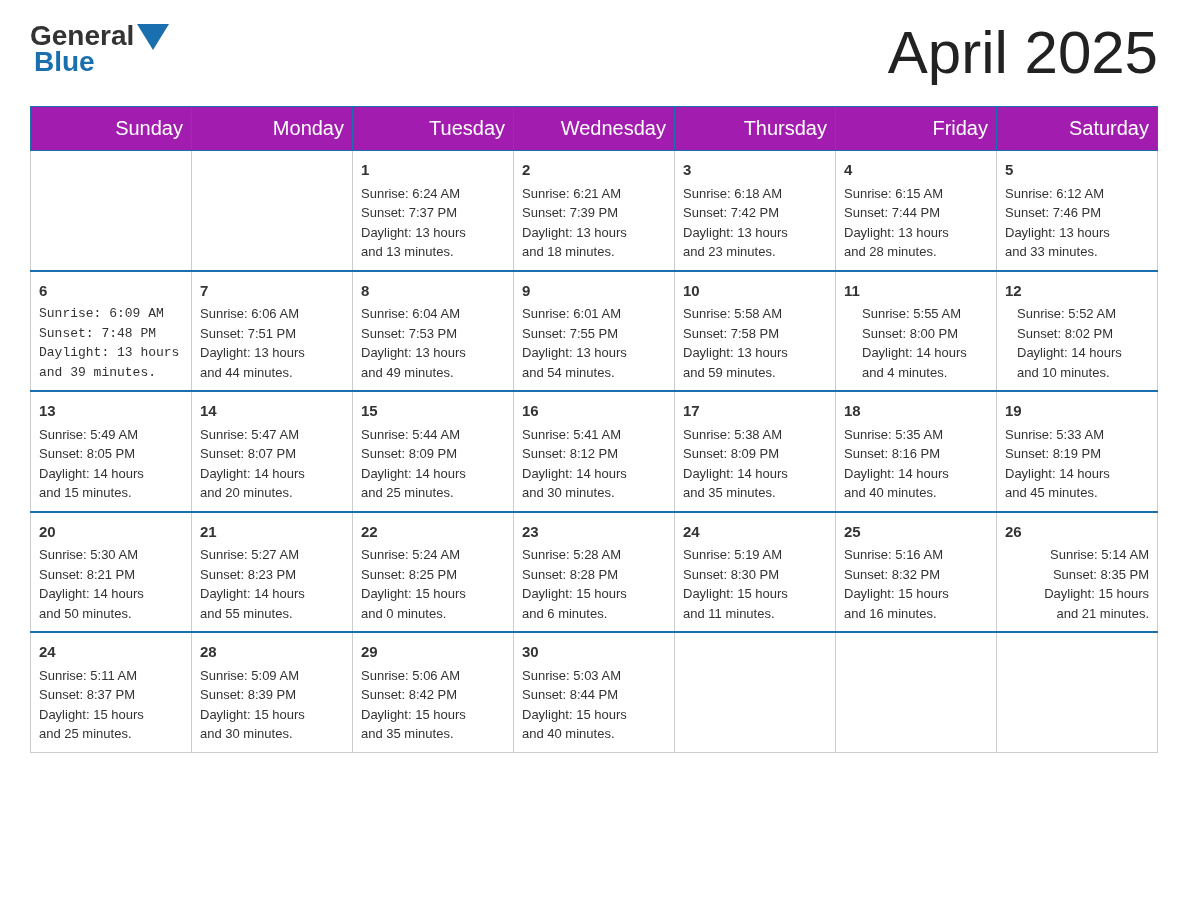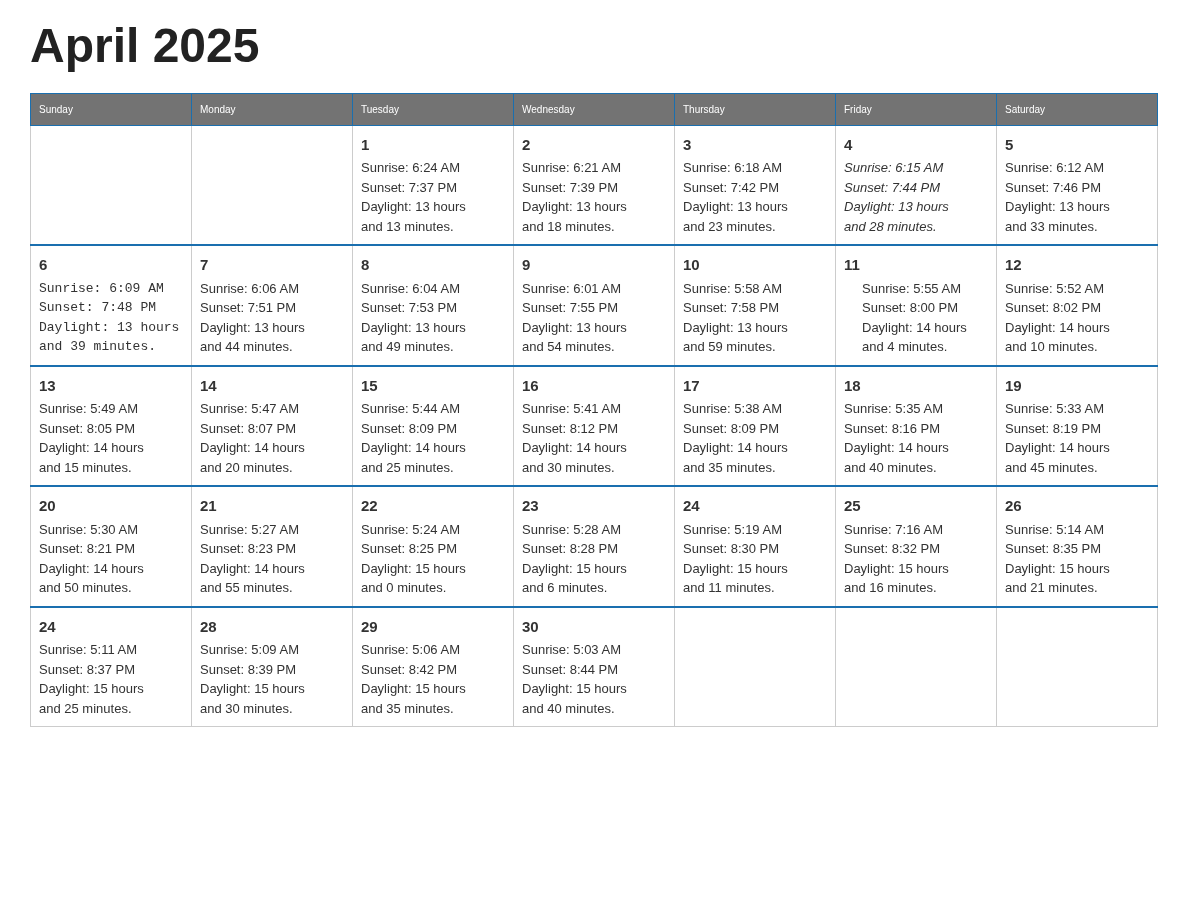--- a/index.html
+++ b/index.html
@@ -23,42 +23,42 @@
     }
     .logo-text-blue {
       font-size: 28px;
       font-weight: bold;
       color: #1a6faf;
     }
     .title-block {
       text-align: right;
     }
     .main-title {
-      font-size: 48px;
-      font-weight: bold;
+      font-size: 60px;
+      font-weight: normal;
       color: #222;
       line-height: 1.1;
     }
     .subtitle {
       font-size: 22px;
       color: #444;
       margin-top: 4px;
     }
     .calendar {
       width: 100%;
       border-collapse: collapse;
       border: 1px solid #aaa;
     }
     .calendar th {
-      background-color: #737373;
+      background-color: #a21caf;
       color: #fff;
       padding: 10px 8px;
-      font-size: 10px;
+      font-size: 20px;
       font-weight: normal;
-      text-align: left;
+      text-align: right;
       border: 1px solid #1a6faf;
     }
     .calendar td {
       vertical-align: top;
       padding: 8px;
       border: 1px solid #ccc;
       width: calc(100% / 7);
       min-height: 90px;
       font-size: 13px;
       color: #333;
@@ -83,20 +83,29 @@
     }
     .logo-top {
       display: flex;
       align-items: center;
     }
   </style>
 </head>
 <body>
 
 <div class="header">
+  <div class="logo-wrapper">
+    <div class="logo-top">
+      <span class="logo-text-general">General</span>
+      <svg width="32" height="26" viewBox="0 0 32 26" style="margin-left:3px; margin-top:2px;">
+        <polygon points="0,0 32,0 16,26" fill="#1a6faf"></polygon>
+      </svg>
+    </div>
+    <span class="logo-text-blue" style="margin-top:-6px; margin-left: 4px;">Blue</span>
+  </div>
   <div class="title-block">
     <div class="main-title">April 2025</div>
   </div>
 </div>
 
 <table class="calendar">
   <thead>
     <tr>
     <th>Sunday</th>
         <th>Monday</th>
@@ -127,21 +136,21 @@
         </td>
         <td>
           <span class="day-num">3</span>
           <div style="white-space: pre-line;">Sunrise: 6:18 AM
 Sunset: 7:42 PM
 Daylight: 13 hours
 and 23 minutes.</div>
         </td>
         <td>
           <span class="day-num">4</span>
-          <div style="white-space: pre-line; font-style: italic;">Sunrise: 6:15 AM
+          <div style="white-space: pre-line;">Sunrise: 6:15 AM
 Sunset: 7:44 PM
 Daylight: 13 hours
 and 28 minutes.</div>
         </td>
         <td>
           <span class="day-num">5</span>
           <div style="white-space: pre-line;">Sunrise: 6:12 AM
 Sunset: 7:46 PM
 Daylight: 13 hours
 and 33 minutes.</div>
@@ -185,21 +194,21 @@
         </td>
         <td>
           <span class="day-num">11</span>
           <div style="white-space: pre-line; margin-left: 18px;">Sunrise: 5:55 AM
 Sunset: 8:00 PM
 Daylight: 14 hours
 and 4 minutes.</div>
         </td>
         <td>
           <span class="day-num">12</span>
-          <div style="white-space: pre-line;">Sunrise: 5:52 AM
+          <div style="white-space: pre-line; margin-left: 12px;">Sunrise: 5:52 AM
 Sunset: 8:02 PM
 Daylight: 14 hours
 and 10 minutes.</div>
         </td>
       </tr>
       <tr>
         <td>
           <span class="day-num">13</span>
           <div style="white-space: pre-line;">Sunrise: 5:49 AM
 Sunset: 8:05 PM
@@ -280,28 +289,28 @@
         </td>
         <td>
           <span class="day-num">24</span>
           <div style="white-space: pre-line;">Sunrise: 5:19 AM
 Sunset: 8:30 PM
 Daylight: 15 hours
 and 11 minutes.</div>
         </td>
         <td>
           <span class="day-num">25</span>
-          <div style="white-space: pre-line;">Sunrise: 7:16 AM
+          <div style="white-space: pre-line;">Sunrise: 5:16 AM
 Sunset: 8:32 PM
 Daylight: 15 hours
 and 16 minutes.</div>
         </td>
         <td>
           <span class="day-num">26</span>
-          <div style="white-space: pre-line;">Sunrise: 5:14 AM
+          <div style="white-space: pre-line; text-align: right;">Sunrise: 5:14 AM
 Sunset: 8:35 PM
 Daylight: 15 hours
 and 21 minutes.</div>
         </td>
       </tr>
       <tr>
         <td>
           <span class="day-num">24</span>
           <div style="white-space: pre-line;">Sunrise: 5:11 AM
 Sunset: 8:37 PM

